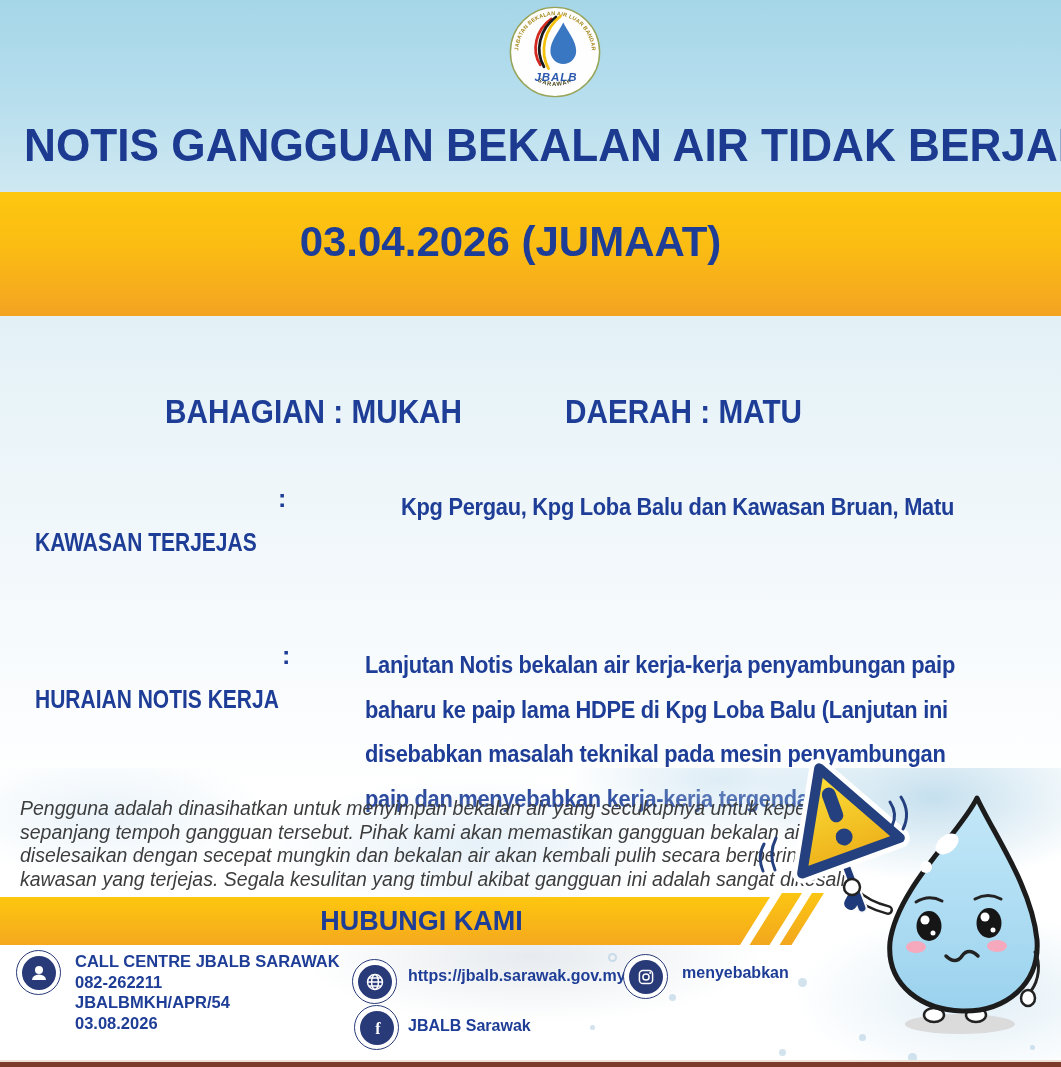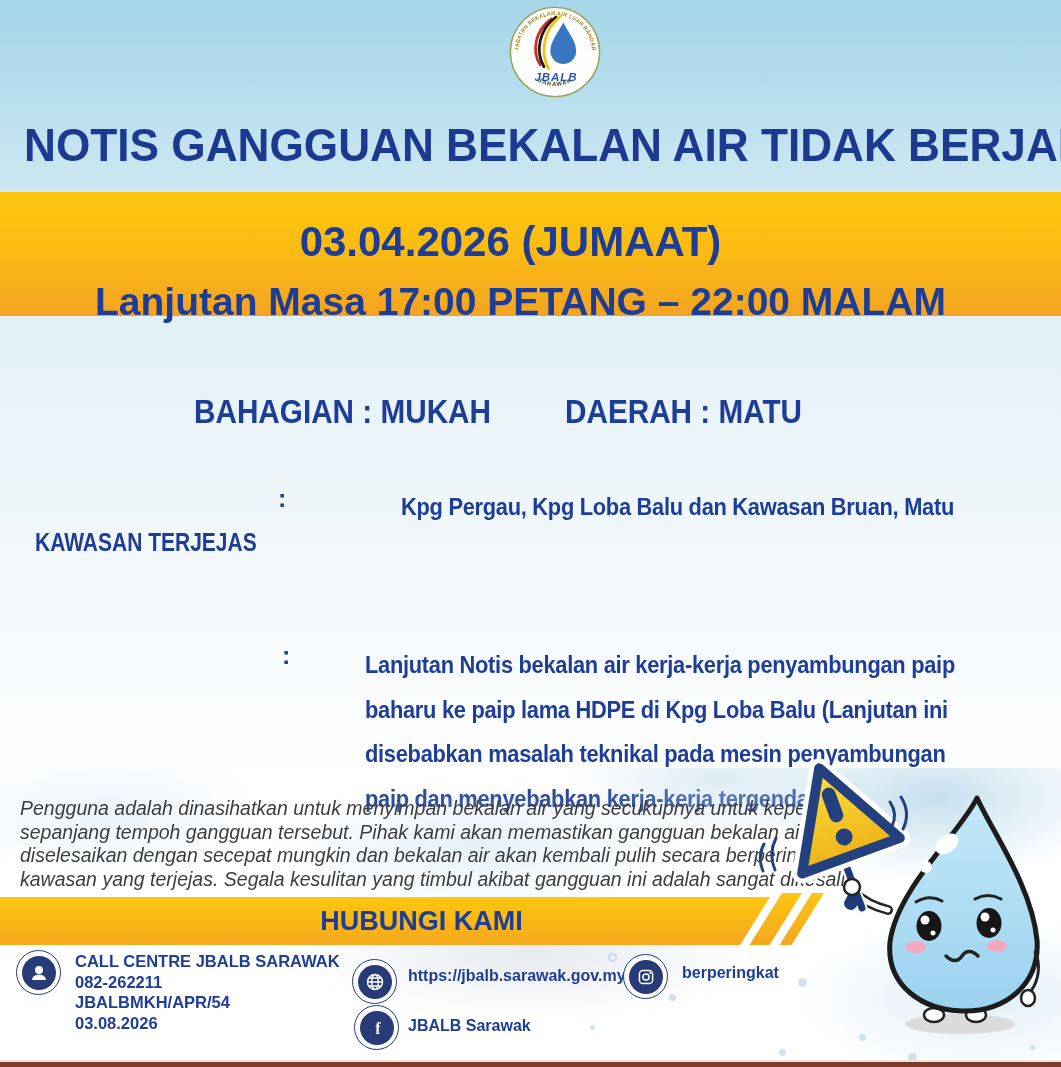--- a/index.html
+++ b/index.html
@@ -17,21 +17,21 @@
   .logo{left:509px;top:6px;width:92px;height:92px;}
   .title{left:0;top:118px;width:1061px;text-align:center;font-size:46px;font-weight:bold;color:#1c3a90;white-space:nowrap;}
   .title .tin{display:inline-block;transform:scaleX(.96);transform-origin:center;}
 
   
   .banner{left:0;top:192px;width:1061px;height:124px;background:linear-gradient(180deg,#fdc70f 0%,#fbbc13 45%,#f4a322 100%);}
   .banner .date{position:absolute;left:0;top:26px;width:1021px;text-align:center;font-size:42px;font-weight:bold;color:#1e3d96;}
   .banner .time{position:absolute;left:0;top:88px;width:1041px;text-align:center;font-size:39px;font-weight:bold;color:#1e3d96;white-space:nowrap;}
 
   
-  .region-bahagian{left:165px;top:393px;font-size:33px;margin-left:29px;}
+  .region-bahagian{left:165px;top:393px;font-size:33px;}
   .region-daerah{left:565px;top:393px;font-size:33px;}
   .region-bahagian .cx,.region-daerah .cx{transform:scaleX(.9);}
 
   
   .lbl{font-size:25px;color:#1e3d96;font-weight:bold;margin-top:44px;}
   .lbl .cx{transform:scaleX(.84);}
   .colon{font-size:25px;color:#1e3d96;font-weight:bold;}
   .val{font-size:23px;color:#1e3d96;font-weight:bold;letter-spacing:-.3px;}
   .val .cx{transform:scaleX(.95);}
   .kaw-label{left:35px;top:484px;}
@@ -114,30 +114,30 @@
       <path d="M56,11 C38,25 33,50 43,68" stroke="#f4c20d" stroke-width="3" fill="none" stroke-linecap="round"></path>
     </g>
     <path d="M59,18 C54,28 45,38 45,49 A14,14 0 0 0 73,49 C73,38 64,28 59,18 Z" fill="#3a77c2"></path>
     <text x="51" y="81" text-anchor="middle" font-size="12.5" font-weight="bold" font-style="italic" fill="#2a58ae" letter-spacing="1" id="lt3">JBALB</text>
   </svg>
 
   <div class="abs title"><span class="tin">NOTIS GANGGUAN BEKALAN AIR TIDAK BERJADUAL</span></div>
 
   <div class="abs banner">
     <div class="date">03.04.2026 (JUMAAT)</div>
-    <div class="time">Lanjutan Masa 17:00 PETANG – 22:00 MALAM</div>
   </div>
 
   <div class="abs region-bahagian navy b"><span class="cx">BAHAGIAN : MUKAH</span></div>
   <div class="abs region-daerah navy b"><span class="cx">DAERAH : MATU</span></div>
 
   <div class="abs lbl kaw-label"><span class="cx">KAWASAN TERJEJAS</span></div>
   <div class="abs colon kaw-colon">:</div>
   <div class="abs val kaw-value"><span class="cx">Kpg Pergau, Kpg Loba Balu dan Kawasan Bruan, Matu</span></div>
 
+  <div class="abs lbl hur-label"><span class="cx">HURAIAN NOTIS KERJA</span></div>
   <div class="abs colon hur-colon">:</div>
   <div class="abs val hur-lines">
     <span class="cx">Lanjutan Notis bekalan air kerja-kerja penyambungan paip</span>
     <span class="cx">baharu ke paip lama HDPE di Kpg Loba Balu (Lanjutan ini</span>
     <span class="cx">disebabkan masalah teknikal pada mesin penyambungan</span>
     <span class="cx">paip dan menyebabkan kerja-kerja tergendala</span>
   </div>
 
   <div class="abs water"></div>
   <div class="abs bubbles"></div>
@@ -194,21 +194,21 @@
 
   <div class="abs cicon ic-ig">
     <span class="disc">
       <svg width="20" height="20" viewBox="0 0 20 20" fill="none" stroke="#fff" stroke-width="1.5">
         <rect x="3.4" y="3.4" width="13.2" height="13.2" rx="3.6"></rect>
           <circle cx="10" cy="10" r="3.1"></circle>
           <circle cx="14.1" cy="5.9" r="1" fill="#fff" stroke="none"></circle>
       </svg>
     </span>
   </div>
-  <div class="abs soc t-ig">berperingkat</div>
+  <div class="abs soc t-ig">menyebabkan</div>
 
   <svg class="abs mascot" viewBox="0 0 321 315">
     <defs>
       <linearGradient id="dropG" x1="0" y1="0" x2="0" y2="1">
         <stop offset="0" stop-color="#c3e8f8"></stop>
           <stop offset="1" stop-color="#9bd2ee"></stop>
       </linearGradient>
       <linearGradient id="signG" x1="0" y1="0" x2="0" y2="1">
         <stop offset="0" stop-color="#fde23a"></stop>
           <stop offset="1" stop-color="#eeb31b"></stop>

